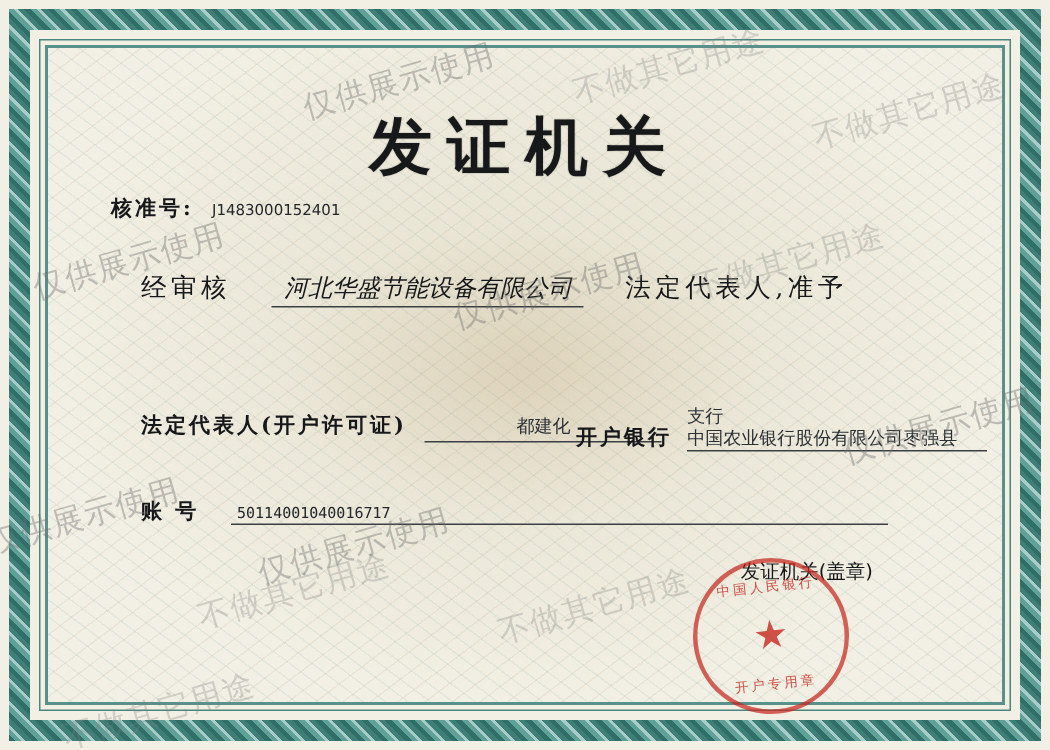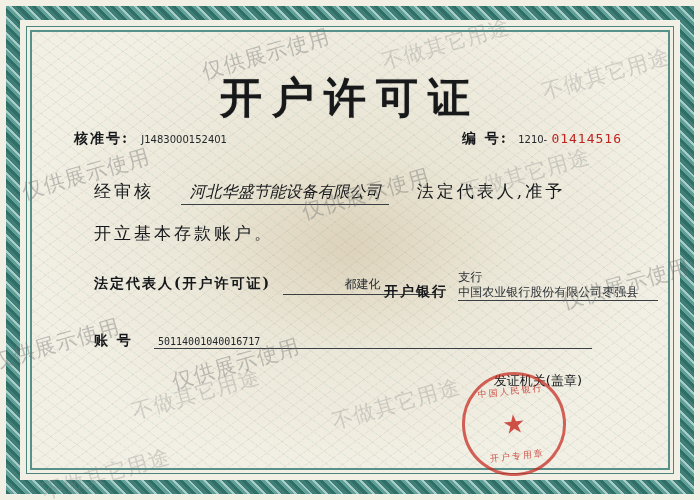--- a/index.html
+++ b/index.html
@@ -254,40 +254,34 @@
   <div class="paper-tone"></div>
   <div class="border-outer"></div>
   <div class="guilloche"></div>
   <div class="border-inner-line"></div>
   <div class="border-inner-line2"></div>
   <div class="ghost-emblem"></div>
   <div class="ghost-red"></div>
 
   <div class="content">
 
-    <div class="title">开户许可证</div>
+    <div class="title">发证机关</div>
 
     <div class="row" id="approval-row">
       <span class="label">核准号:</span>
       <span class="value-ink" style="margin-left:8px;">J1483000152401</span>
     </div>
 
-    <div class="row" id="serial-row">
-      <span class="label">编 号:</span>
-      <span class="value-ink" style="margin-left:6px;">1210-</span>
-      <span class="red-num">01414516</span>
-    </div>
 
     <div class="big-line" id="body-line1">
       <span>经审核</span>
       <span class="underline" style="width:200px; font-size:16px; letter-spacing:0; margin:0 19px;font-style:italic;">河北华盛节能设备有限公司</span>
       <span>法定代表人,准予</span>
     </div>
 
-    <div class="big-line" id="body-line2">开立基本存款账户。</div>
 
     <div class="row" id="rep-row">
       <span class="label">法定代表人(开户许可证)</span>
       <span class="underline value-hand" style="width:150px; margin-left:8px;text-align:center;">都建化</span>
     </div>
 
     <div class="row" id="bank-row">
       <span class="label" style="vertical-align:bottom;">开户银行</span>
       <span style="display:inline-block; vertical-align:bottom; margin-left:6px; width:200px; border-bottom:1px solid #3a3f44;">
         <span class="value-hand" style="display:block; line-height:15px;">支行</span>

